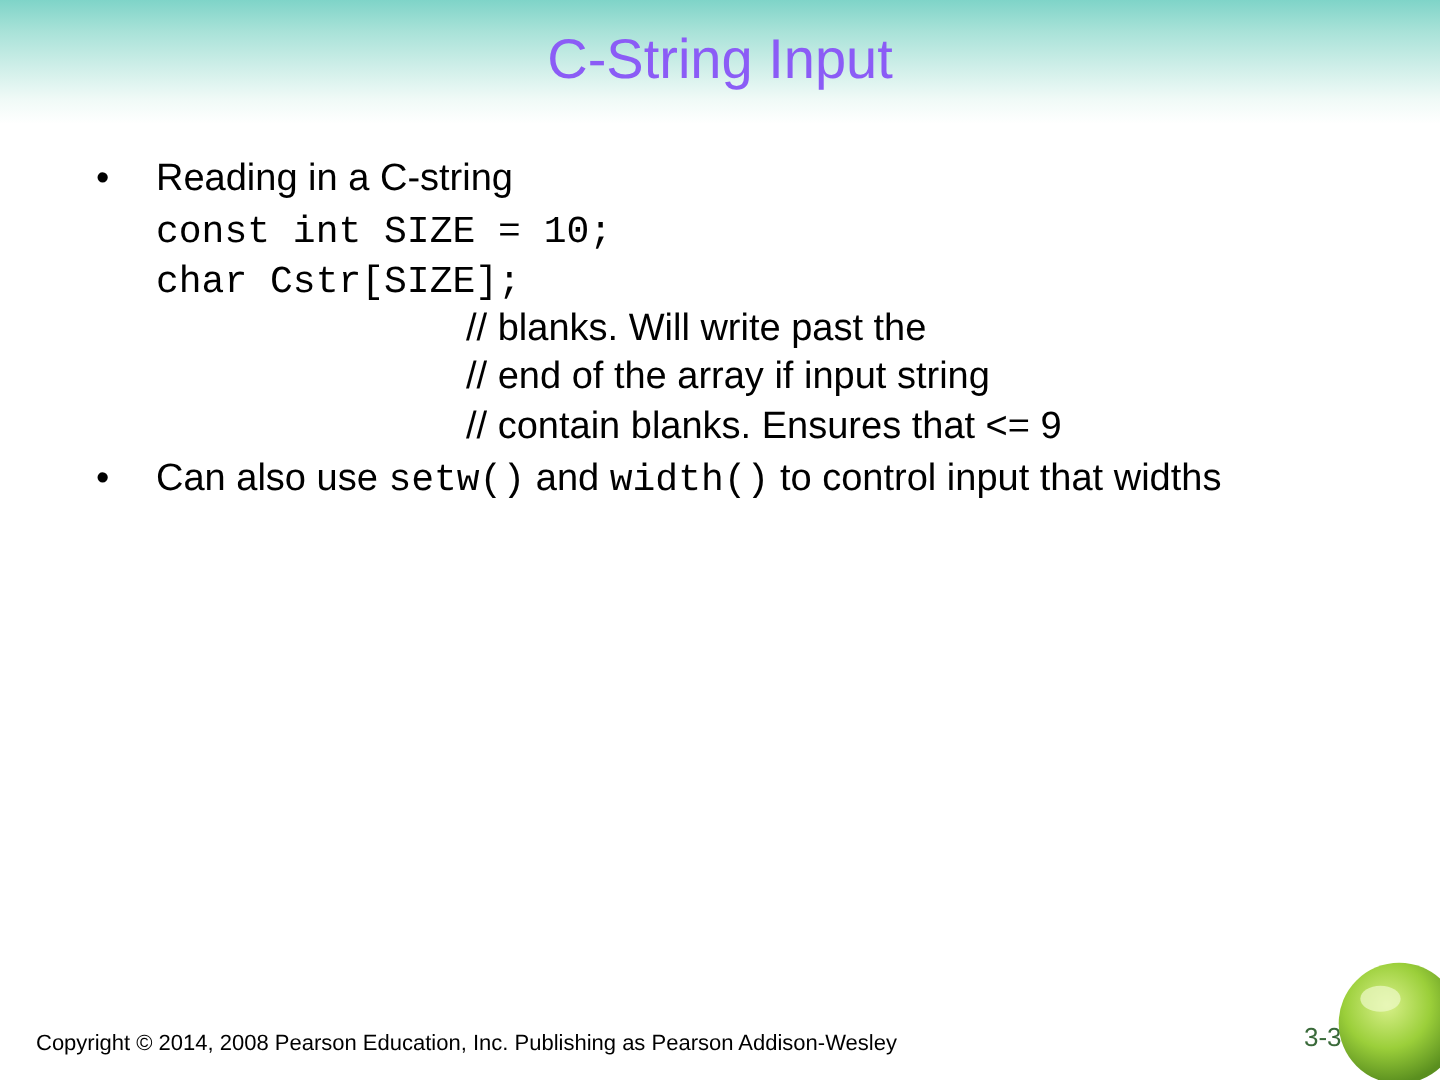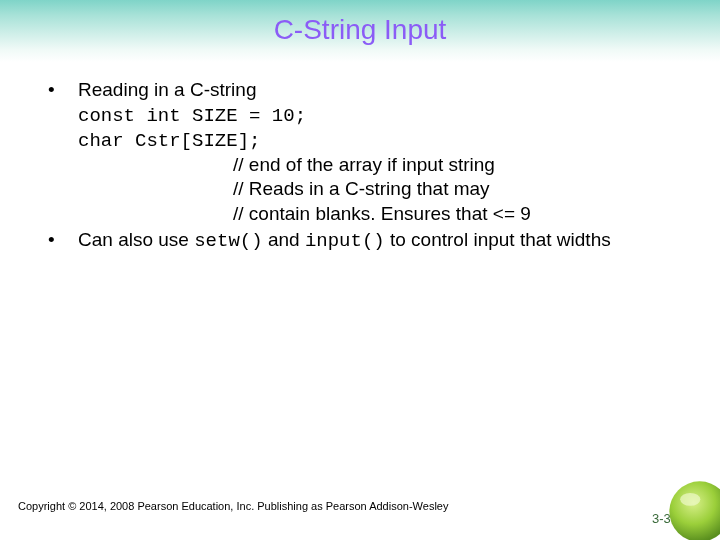--- a/index.html
+++ b/index.html
@@ -54,21 +54,21 @@
   }
   .code-part { white-space: pre; }
   .cmt-col {
     padding-left: 12px;
   }
   .cmt-col-wide {
     padding-left: 185px;
   }
   .footer {
     position: absolute;
-    bottom: 28px;
+    bottom: 12px;
     left: 18px;
     font-size: 11px;
     color: #000;
   }
   .pagenum {
     position: absolute;
     bottom: 14px;
     right: 42px;
     font-size: 13px;
     color: #3a6a3a;
@@ -90,30 +90,30 @@
 <div class="content">
 
   <div class="bullet-row">
     <div class="bullet">•</div>
     <div class="bullet-body">Reading in a C-string</div>
   </div>
 
   <div class="indent mono">const int SIZE = 10;</div>
   <div class="indent mono">char Cstr[SIZE];</div>
 
+  <div class="indent cmt-col-wide">// blanks. Will write past the</div>
   <div class="indent cmt-col-wide">// end of the array if input string</div>
 
 
-  <div class="indent cmt-col-wide">// Reads in a C-string that may</div>
   <div class="indent cmt-col-wide">// contain blanks. Ensures that &lt;= 9</div>
 
   <div class="bullet-row" style="margin-top:2px;">
     <div class="bullet">•</div>
     <div class="bullet-body">
-      <span>Can also use </span><span class="mono">setw()</span><span> and </span><span class="mono">input()</span><span> to control input that widths</span>
+      <span>Can also use </span><span class="mono">setw()</span><span> and </span><span class="mono">width()</span><span> to control input that widths</span>
     </div>
   </div>
 
 </div>
 
 <div class="footer">Copyright © 2014, 2008 Pearson Education, Inc. Publishing as Pearson Addison-Wesley</div>
 <div class="pagenum">3-39</div>
 
 <svg class="lime" viewBox="0 0 100 100">
   <defs>

